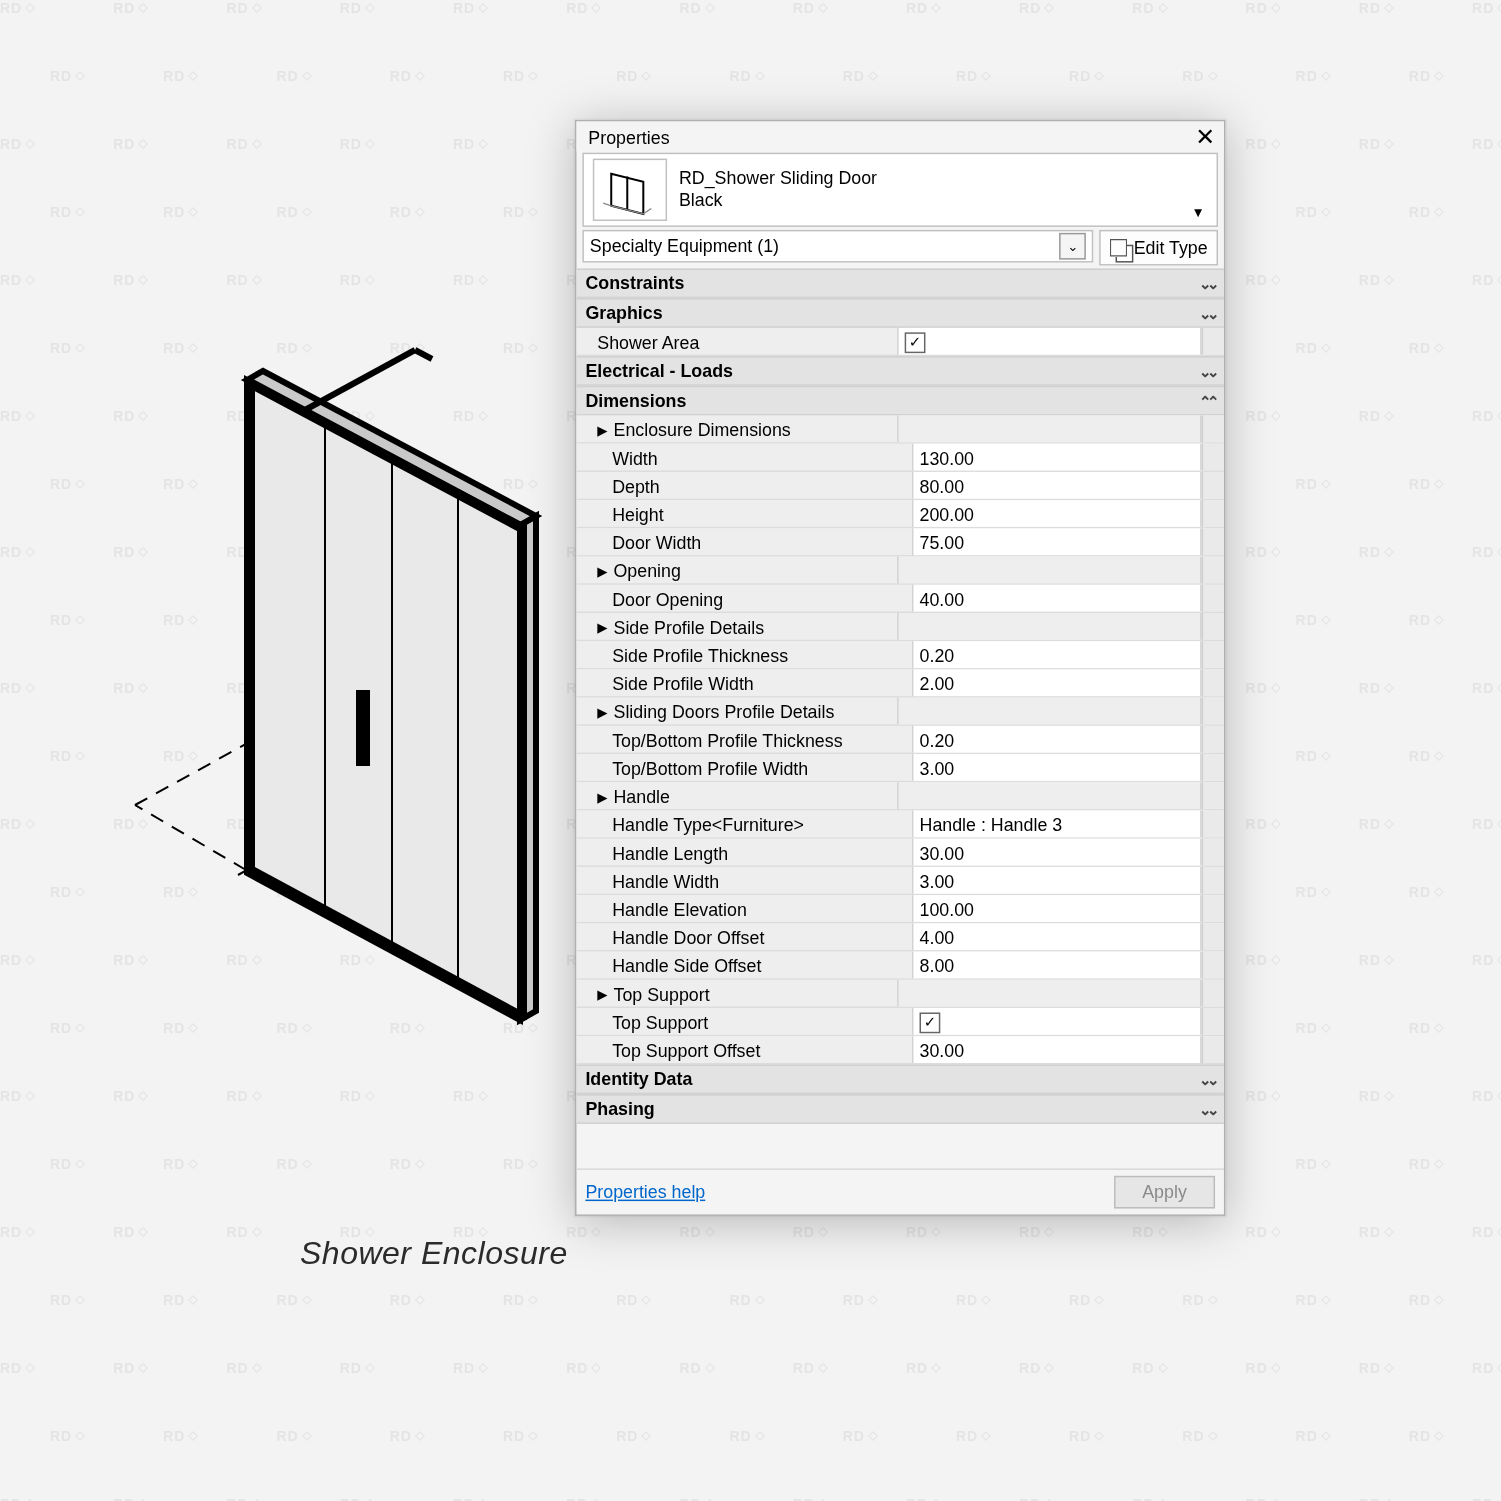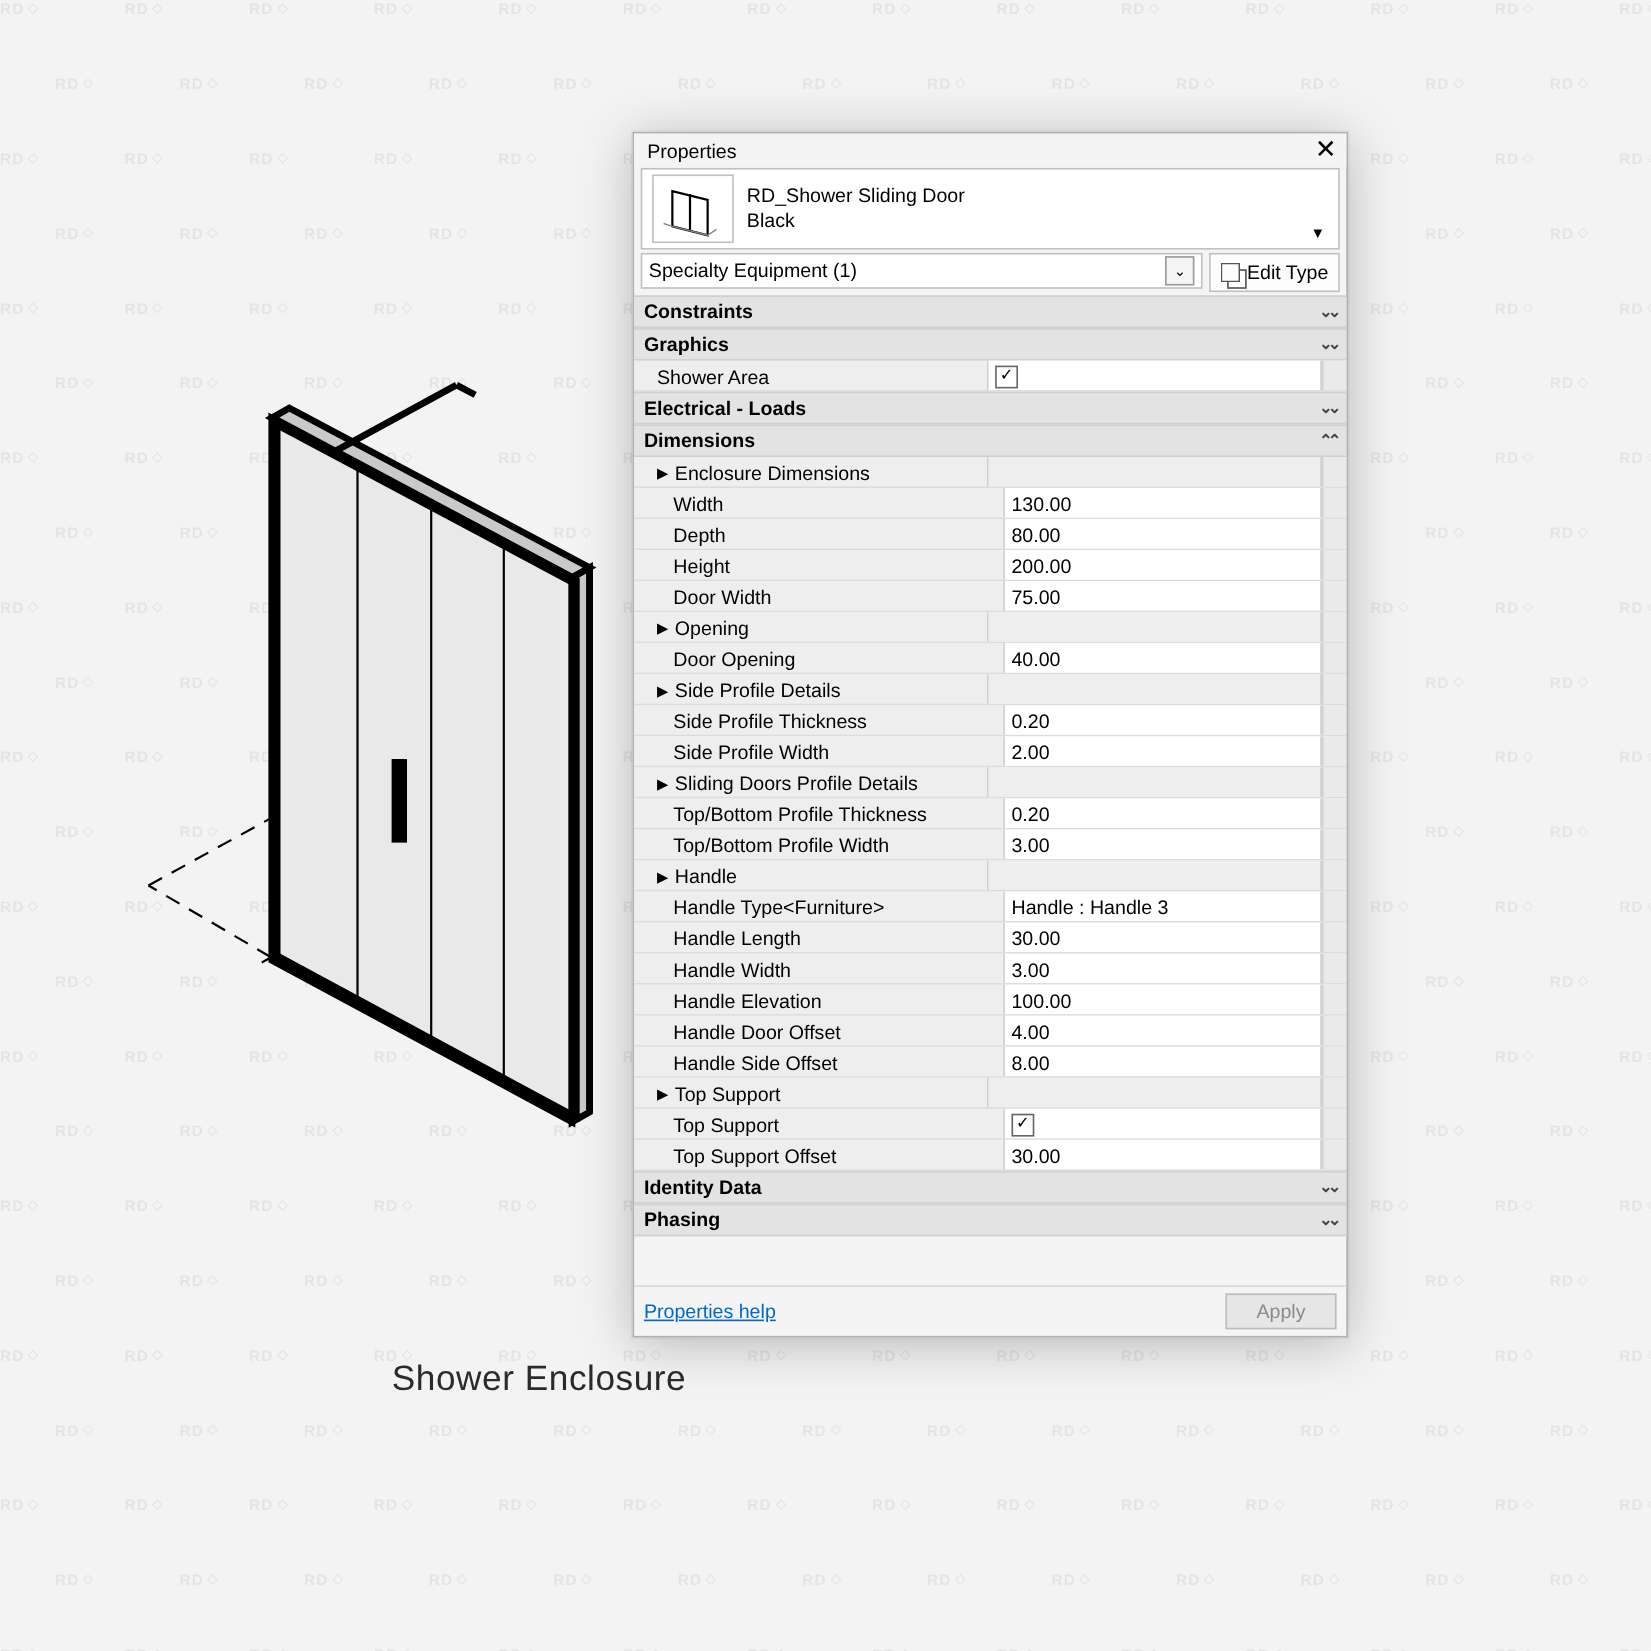--- a/index.html
+++ b/index.html
@@ -44,23 +44,23 @@
     top:300px;
     width:650px;
     height:850px;
   }
   .product-title {
     position:absolute;
     left:190px;
     top:935px;
     font-size:32px;
     color:#2b2b2b;
-    text-align:center;
     width:380px;
     letter-spacing:0.5px;
+    font-style:italic;
   }
   
   .panel {
     position:absolute;
     top:120px;
     left:575px;
     width:436px;
     transform: scale(1.485);
     transform-origin: top left;
     background:#f4f4f4;

